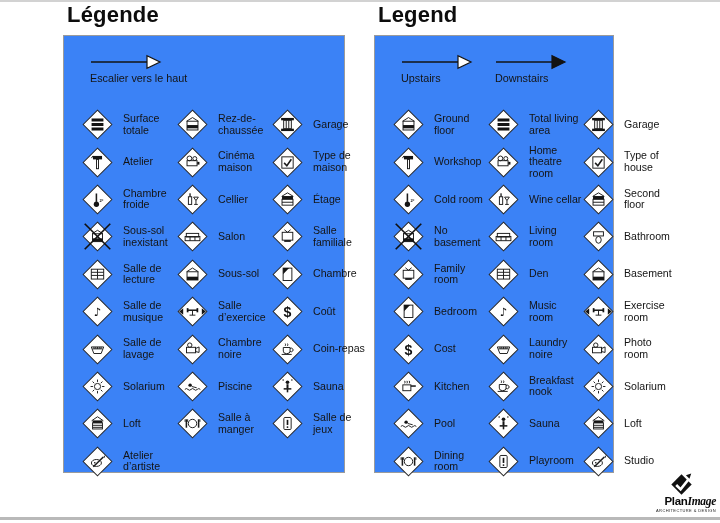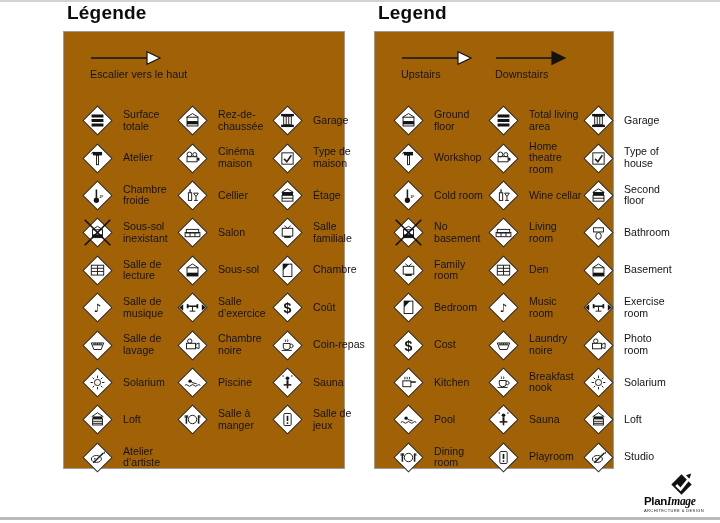--- a/index.html
+++ b/index.html
@@ -8,25 +8,25 @@
     background:#ffffff;font-family:"Liberation Sans",sans-serif;color:#141414;
   }
   .page-edge{position:absolute;left:0;width:720px;}
   .page-edge.top{top:0;height:2px;background:#d2d2d2;}
   .page-edge.bottom{top:517px;height:3px;background:#b9b9b9;}
 
   .panel-group{position:absolute;top:2px;}
   .panel-group.fr{left:63px;width:282px;}
   .panel-group.en{left:374px;width:240px;}
   h1.panel-title{
-    margin:0 0 7px 4px;font-size:19px;font-weight:bold;letter-spacing:.2px;color:#0d0d0d;
+    margin:0 0 7px 4px;font-size:22px;font-weight:bold;letter-spacing:.2px;color:#0d0d0d;
   }
   .panel{
     border:1.5px solid #9b9b9b;height:438px;box-sizing:border-box;
-    padding:18px 4px 0 18px;background:#a16207;
+    padding:18px 4px 0 18px;background:#3b82f6;
   }
   .arrows{display:flex;gap:22px;height:52px;margin-left:8px;}
   .arrow-block{display:flex;flex-direction:column;}
   .arrow-block svg{display:block;margin-bottom:2px;}
   .arrow-label{font-size:10.8px;color:#141414;white-space:nowrap;}
 
   .grid{
     display:grid;grid-template-columns:repeat(3,1fr);grid-auto-rows:37.4px;
     align-items:center;
   }
@@ -37,21 +37,21 @@
   svg.diamond{flex:0 0 auto;}
   .dia{fill:#fff;stroke:#2b2b2b;stroke-width:1.1;}
   .s{fill:none;stroke:#1c1c1c;stroke-width:1.05;}
   .s2{fill:none;stroke:#1c1c1c;stroke-width:1.7;}
   .f{fill:#141414;stroke:none;}
   .x{stroke:#101010;stroke-width:1.8;}
   .t4{font:600 4.6px "Liberation Sans",sans-serif;fill:#141414;}
   .tmus{font:12.5px "DejaVu Sans",sans-serif;fill:#141414;text-anchor:middle;}
   .tdollar{font:bold 15.5px "Liberation Sans",sans-serif;fill:#111;text-anchor:middle;}
 
-  .logo{position:absolute;left:644px;top:473px;width:72px;text-align:left;}
+  .logo{position:absolute;left:644px;top:473px;width:72px;text-align:right;}
   .logo .mark{margin:0 auto 0 26px;display:block;}
   .logo .wordmark{font-size:11.5px;line-height:11px;white-space:nowrap;color:#0a0a0a;}
   .logo .wordmark .p1{font-weight:bold;letter-spacing:-.3px;}
   .logo .wordmark .p2{font-family:"Liberation Serif",serif;font-style:italic;font-weight:bold;letter-spacing:-.3px;}
   .logo .tagline{font-size:4px;letter-spacing:.4px;color:#222;margin-top:0.5px;white-space:nowrap;}
 </style>
 </head>
 <body>
 
 <div class="page-edge top"></div>

